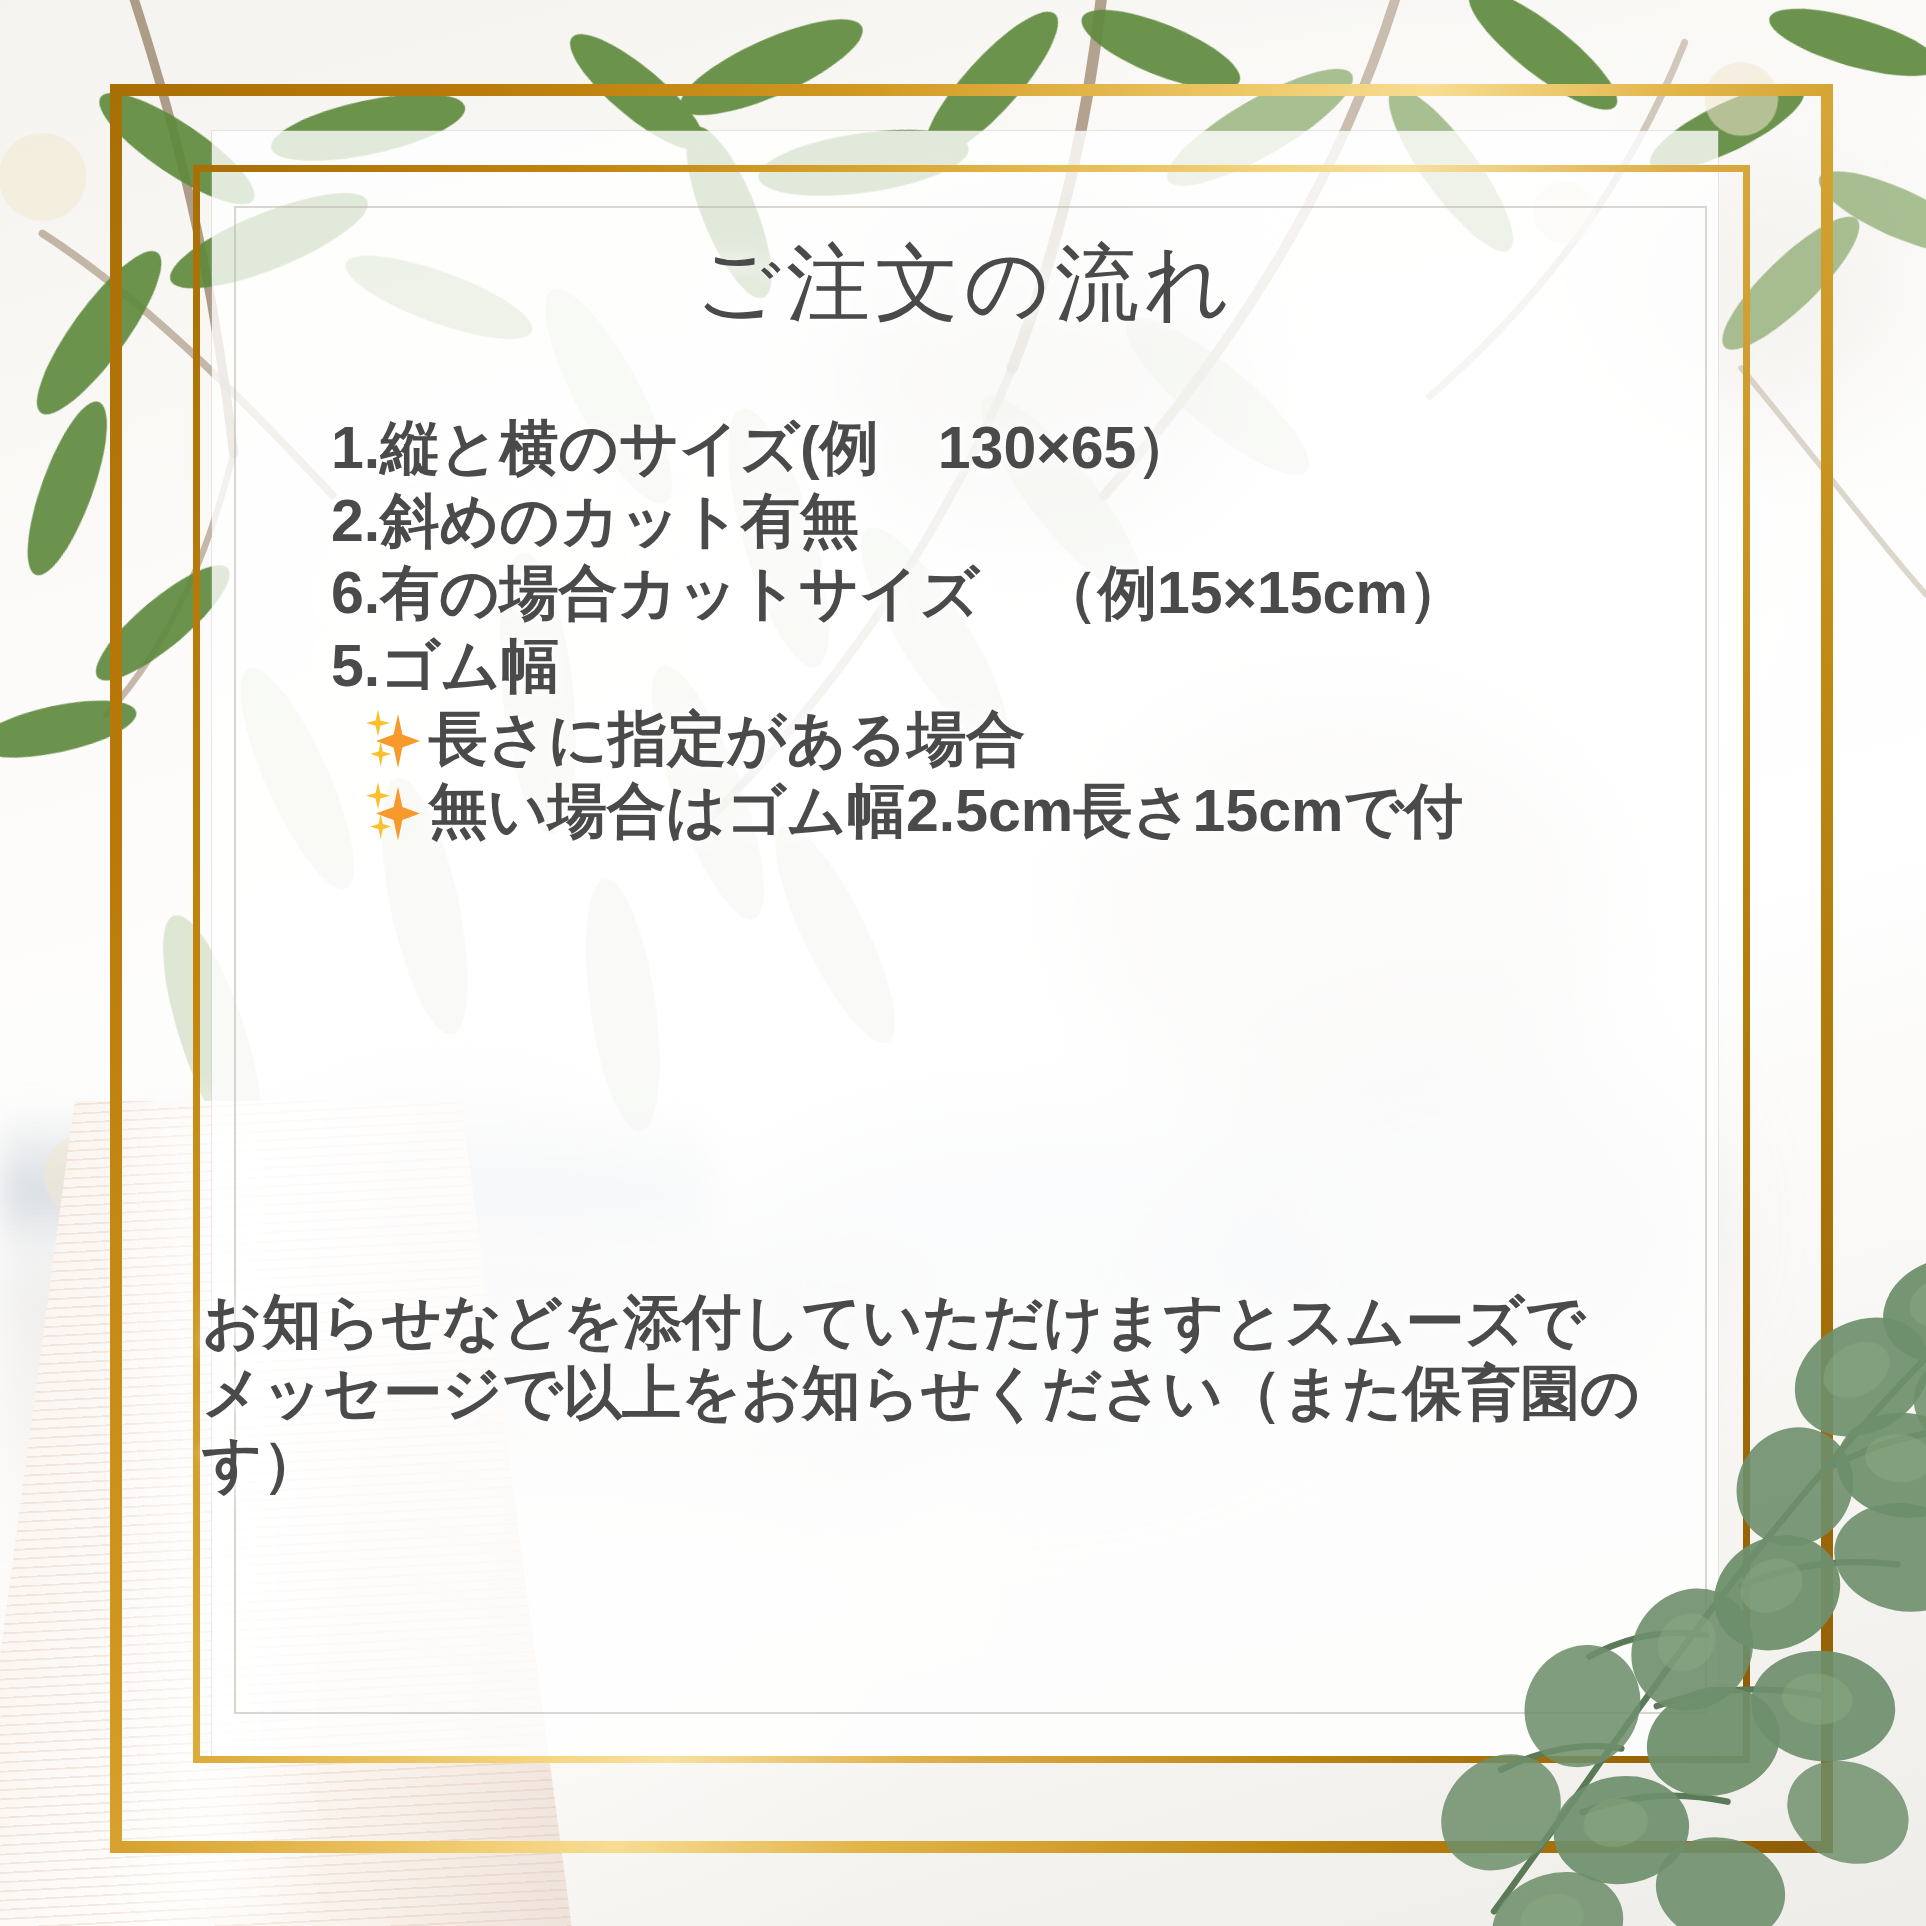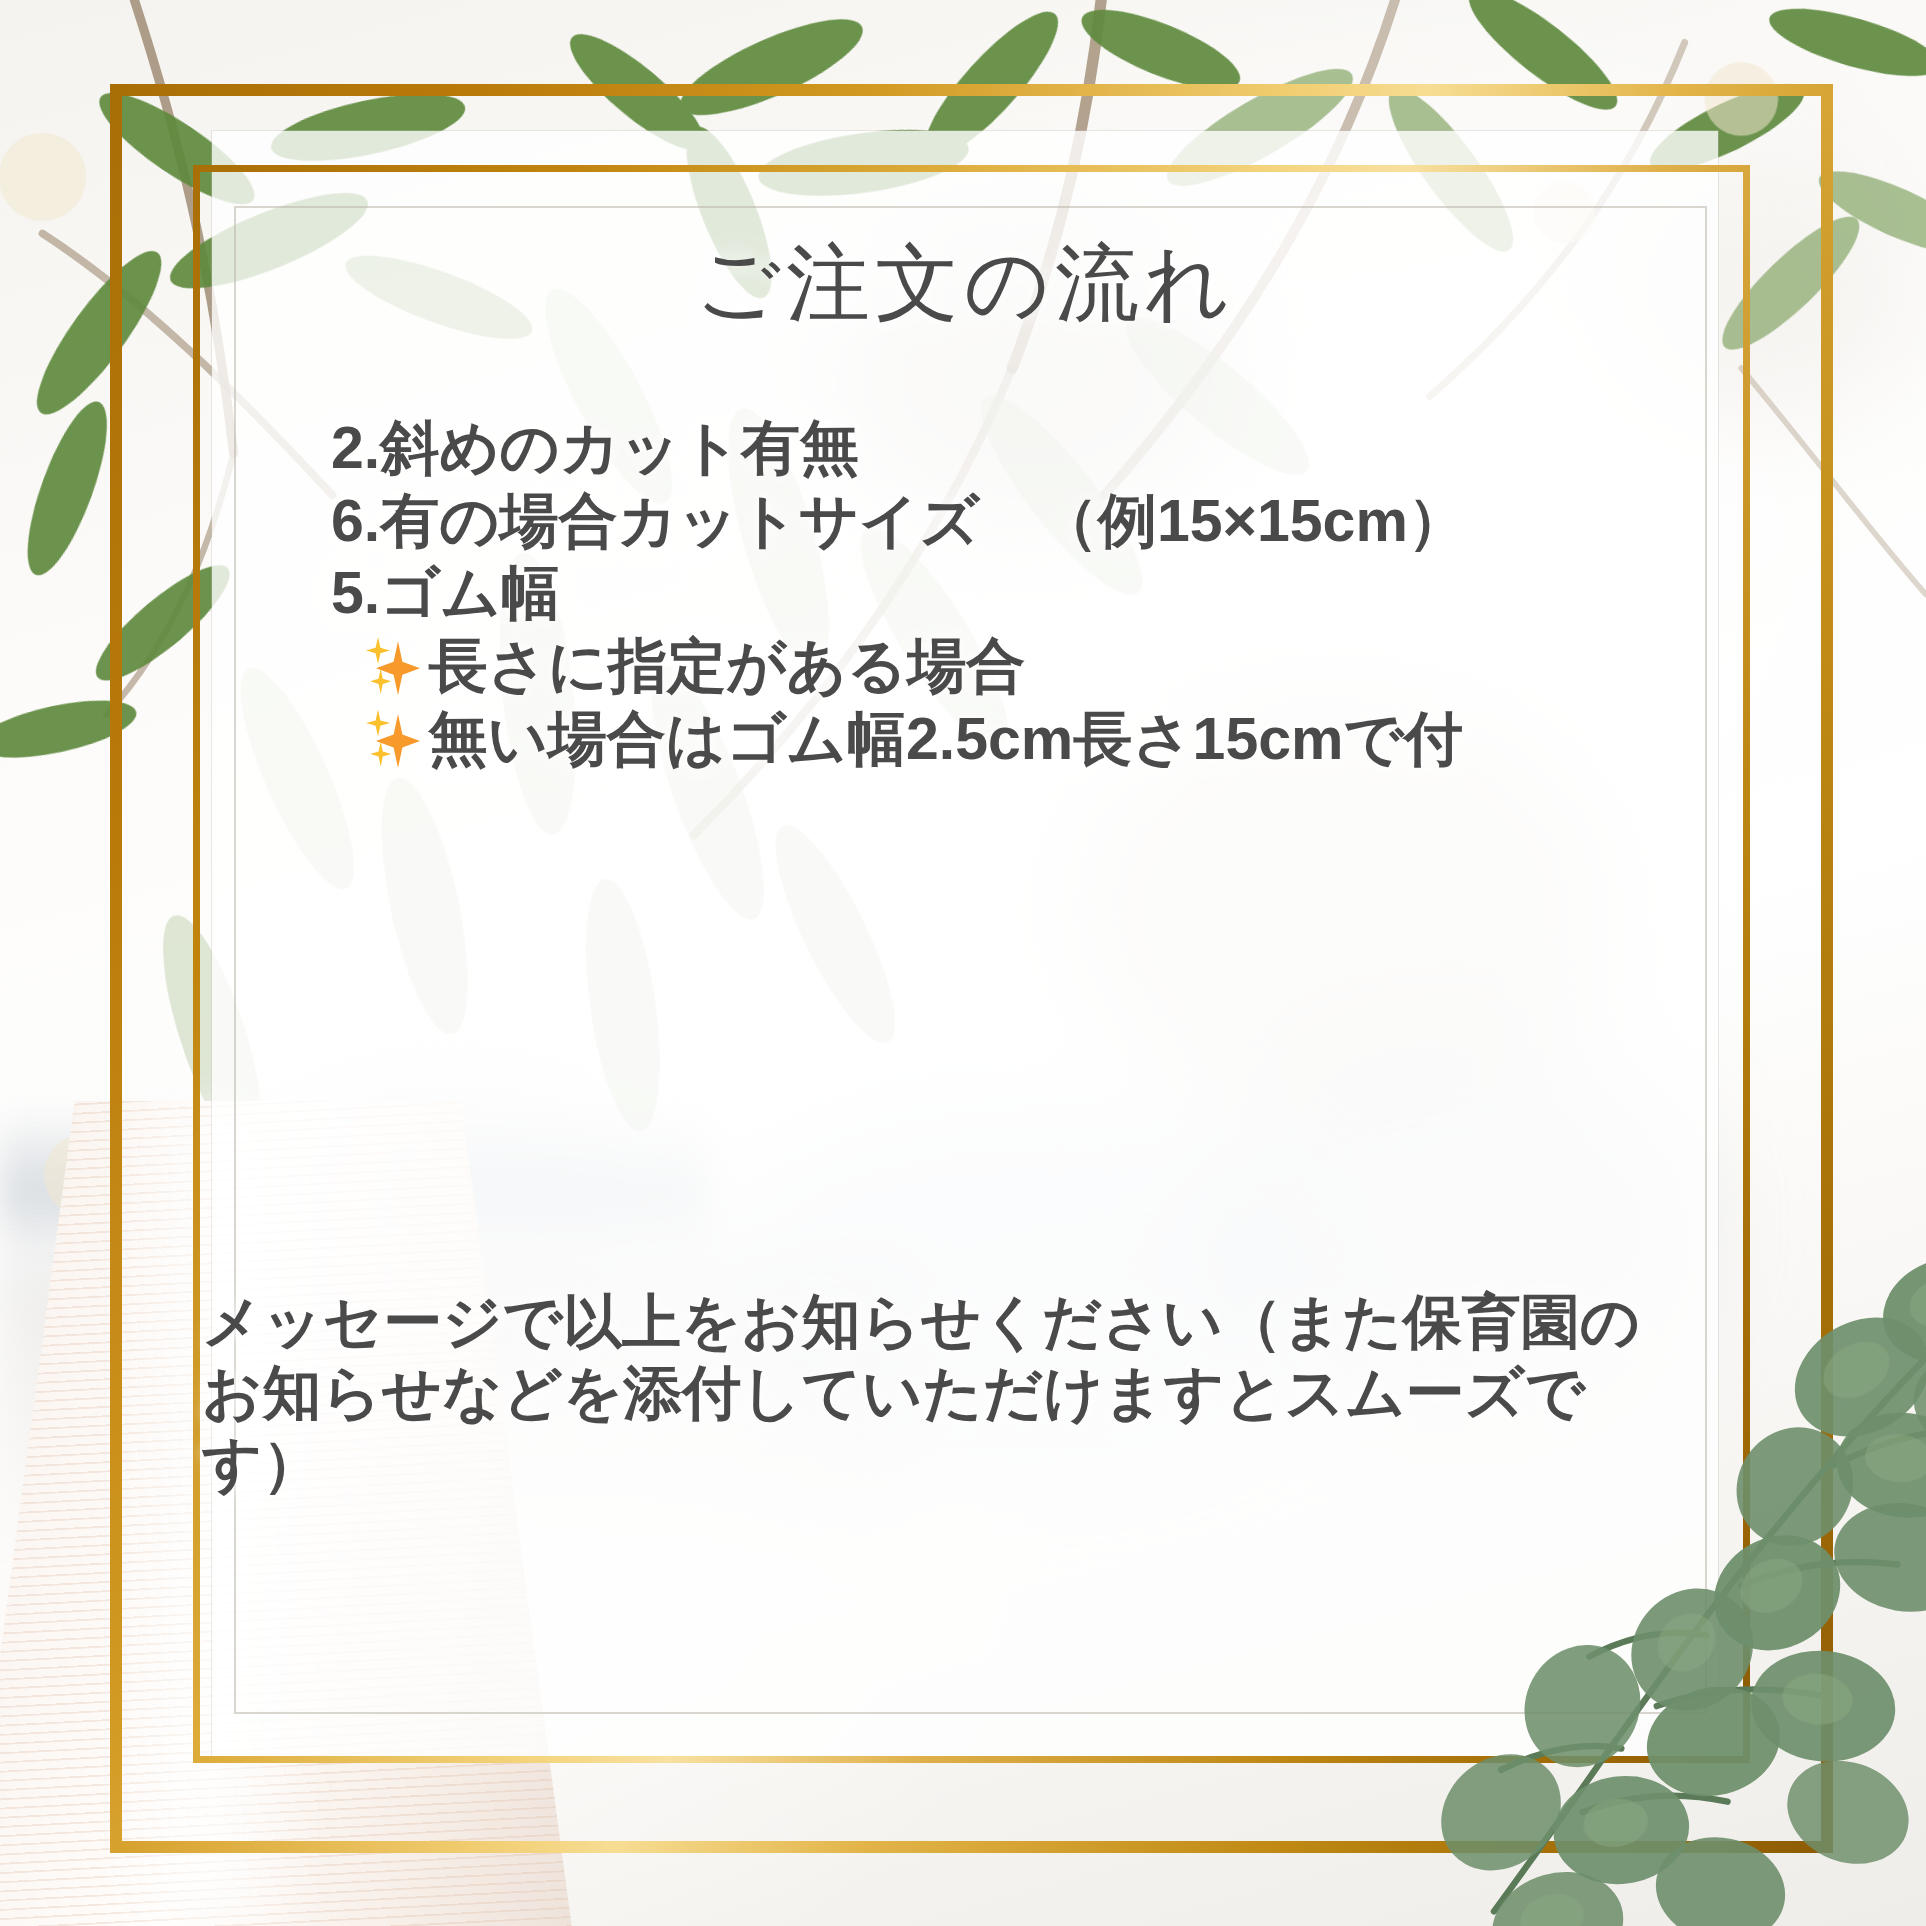--- a/index.html
+++ b/index.html
@@ -244,20 +244,21 @@
 
   <div class="frame-outer"></div>
   <div class="frame-inner"></div>
   <div class="frame-hair"></div>
 
   <div class="content">
 
     <div class="title">ご注文の流れ</div>
 
     <div class="body">
+      <p class="num-line">1.縦と横のサイズ(例　130×65）</p>
       <p class="num-line">2.斜めのカット有無</p>
       <p class="num-line">6.有の場合カットサイズ　（例15×15cm）</p>
       <p class="num-line">5.ゴム幅</p>
 
       <div class="sub-line">
         <span class="sparkle">
           <i class="sp-a"></i><i class="sp-main"></i><i class="sp-b"></i>
         </span>
         <span>長さに指定がある場合</span>
       </div>
@@ -266,22 +267,22 @@
       <div class="sub-line">
         <span class="sparkle">
           <i class="sp-a"></i><i class="sp-main"></i><i class="sp-b"></i>
         </span>
         <span>無い場合はゴム幅2.5cm長さ15cmで付</span>
       </div>
 
     </div>
 
     <div class="footer">
+      <p class="foot-line">お知らせなどを添付していただけますとスムーズで</p>
       <p class="foot-line">メッセージで以上をお知らせください（また保育園の</p>
-      <p class="foot-line">お知らせなどを添付していただけますとスムーズで</p>
       <p class="foot-line">す）</p>
     </div>
   </div>
 
   <div class="euca">
     <svg viewBox="0 0 880 1000" preserveAspectRatio="none">
       <g stroke="#5b7a58" stroke-width="9" fill="none" stroke-linecap="round">
         <path d="M840 40 C 700 170, 560 330, 430 500 C 330 630, 230 780, 120 930"></path>
         <path d="M600 300 C 660 270, 720 250, 790 250"></path>
         <path d="M470 470 C 540 440, 610 430, 690 440"></path>

